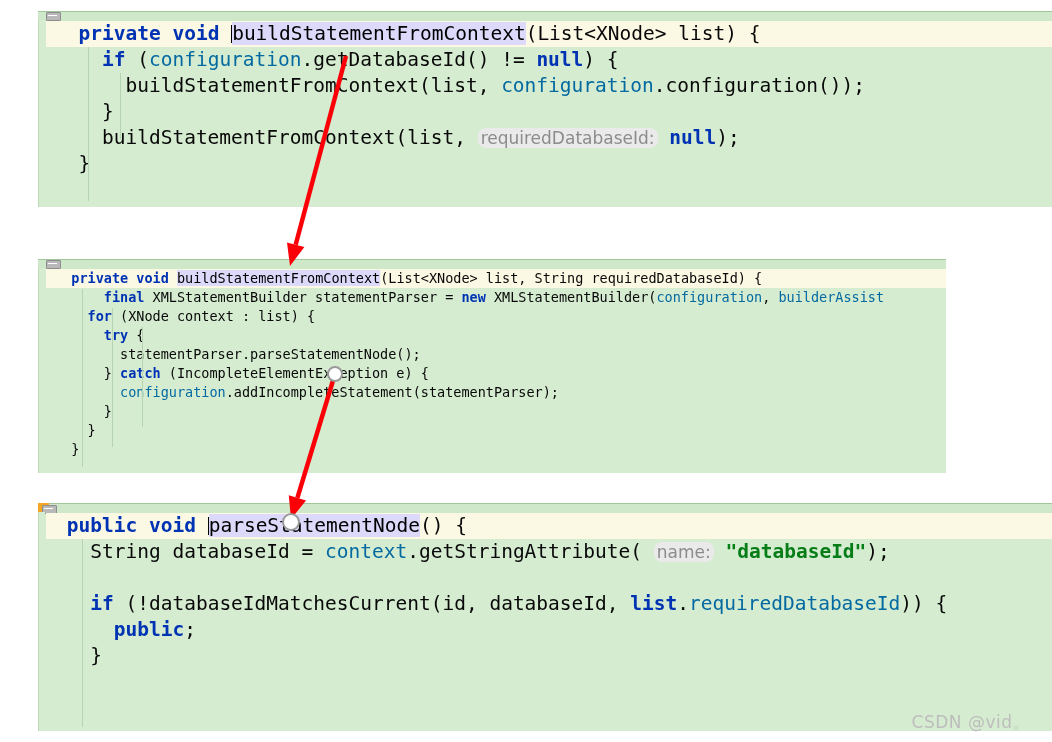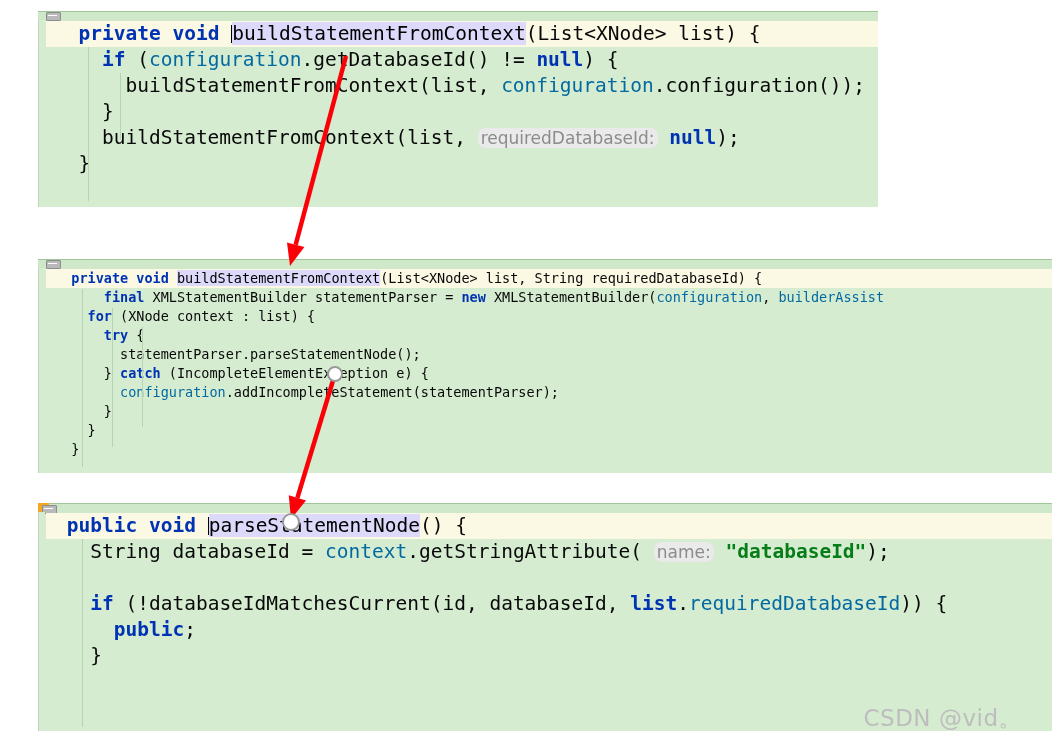--- a/index.html
+++ b/index.html
@@ -123,31 +123,31 @@
     position: absolute;
     left: 0; top: 0;
     width: 1052px;
     height: 742px;
     pointer-events: none;
   }
 
   
   .watermark {
     position: absolute;
-    right: 30px;
+    right: 22px;
     bottom: 8px;
     color: #bdbdbd;
     font-family: "DejaVu Sans", sans-serif;
-    font-size: 23px;
+    font-size: 17px;
     letter-spacing: 0.5px;
   }
 
   
-  #block-top    { left: 38px; top: 11px;  width: 840px; height: 196px; }
-  #block-middle { left: 38px; top: 259px; width: 1014px; height: 214px; }
+  #block-top    { left: 38px; top: 11px;  width: 1014px; height: 196px; }
+  #block-middle { left: 38px; top: 259px; width: 908px; height: 214px; }
   #block-bottom { left: 38px; top: 503px; width: 1014px; height: 228px; }
 </style>
 </head>
 <body>
 
 <div class="code-block blk-big" id="block-top">
   <div class="block-topstrip"></div>
   <div class="fold-widget"></div>
   <div class="gutter-rail"></div>
   <div class="lines-host" style="position:absolute; left:8px; top:10px; right:0;">

